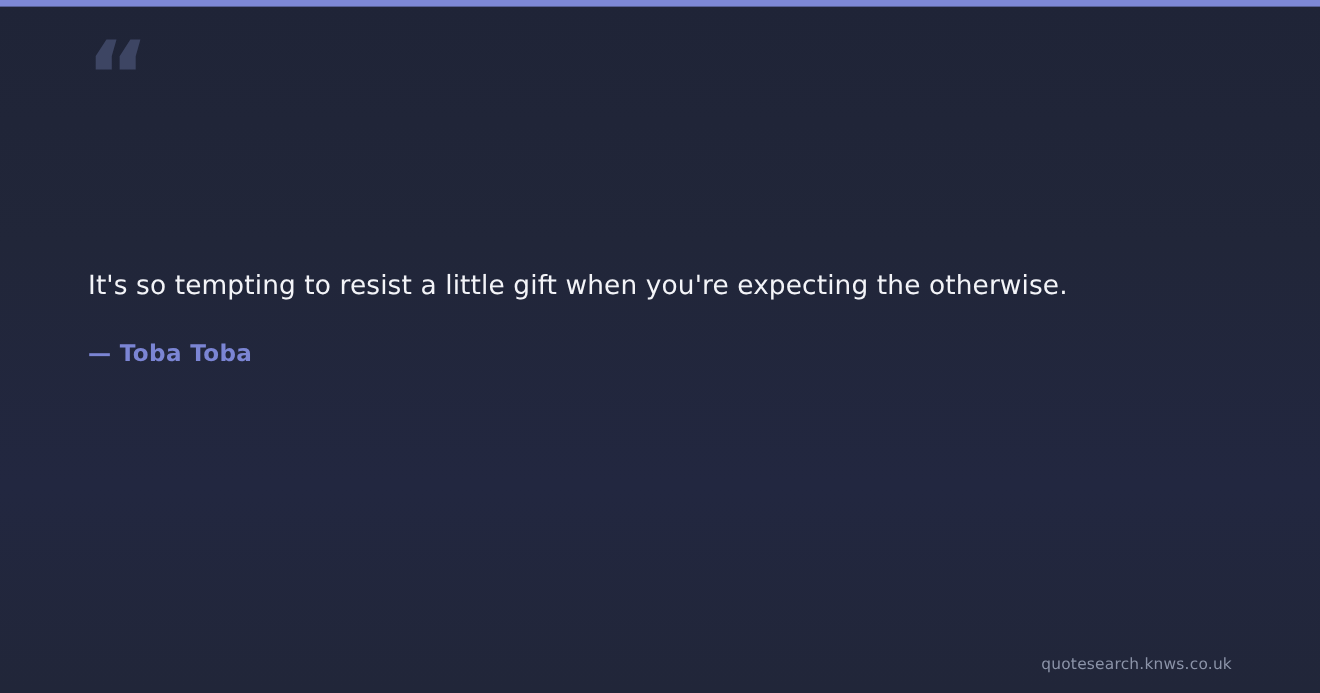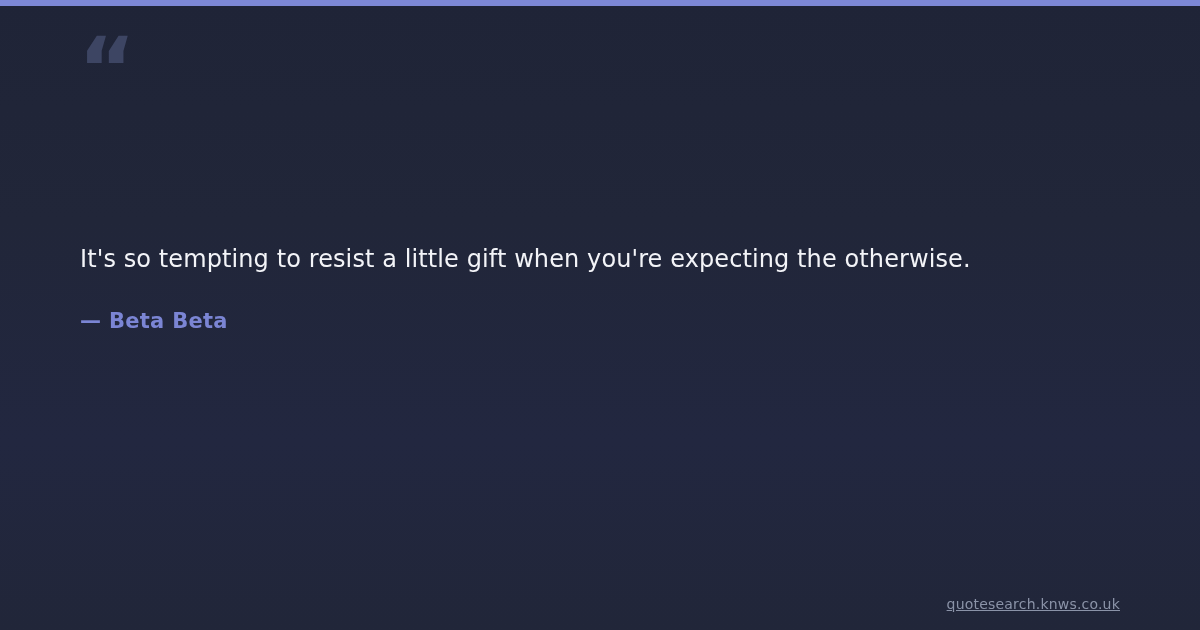--- a/index.html
+++ b/index.html
@@ -67,32 +67,31 @@
   }
   .watermark {
     position: absolute;
     right: 80px;
     bottom: 18px;
     font-family: "DejaVu Sans", sans-serif;
     font-size: 14px;
     font-weight: 400;
     color: #8b93a8;
     letter-spacing: 0.2px;
-    text-decoration: underline;
   }
 </style>
 </head>
 <body>
 
 <div class="quote-card">
 
   <div class="accent-bar"></div>
 
   <div class="quote-mark">“</div>
 
   <div class="quote-body">
     <p class="quote-text">It's so tempting to resist a little gift when you're expecting the otherwise.</p>
-    <p class="quote-author">— Beta Beta</p>
+    <p class="quote-author">— Toba Toba</p>
   </div>
 
   <div class="watermark">quotesearch.knws.co.uk</div>
 
 </div>
 
 </body></html>

